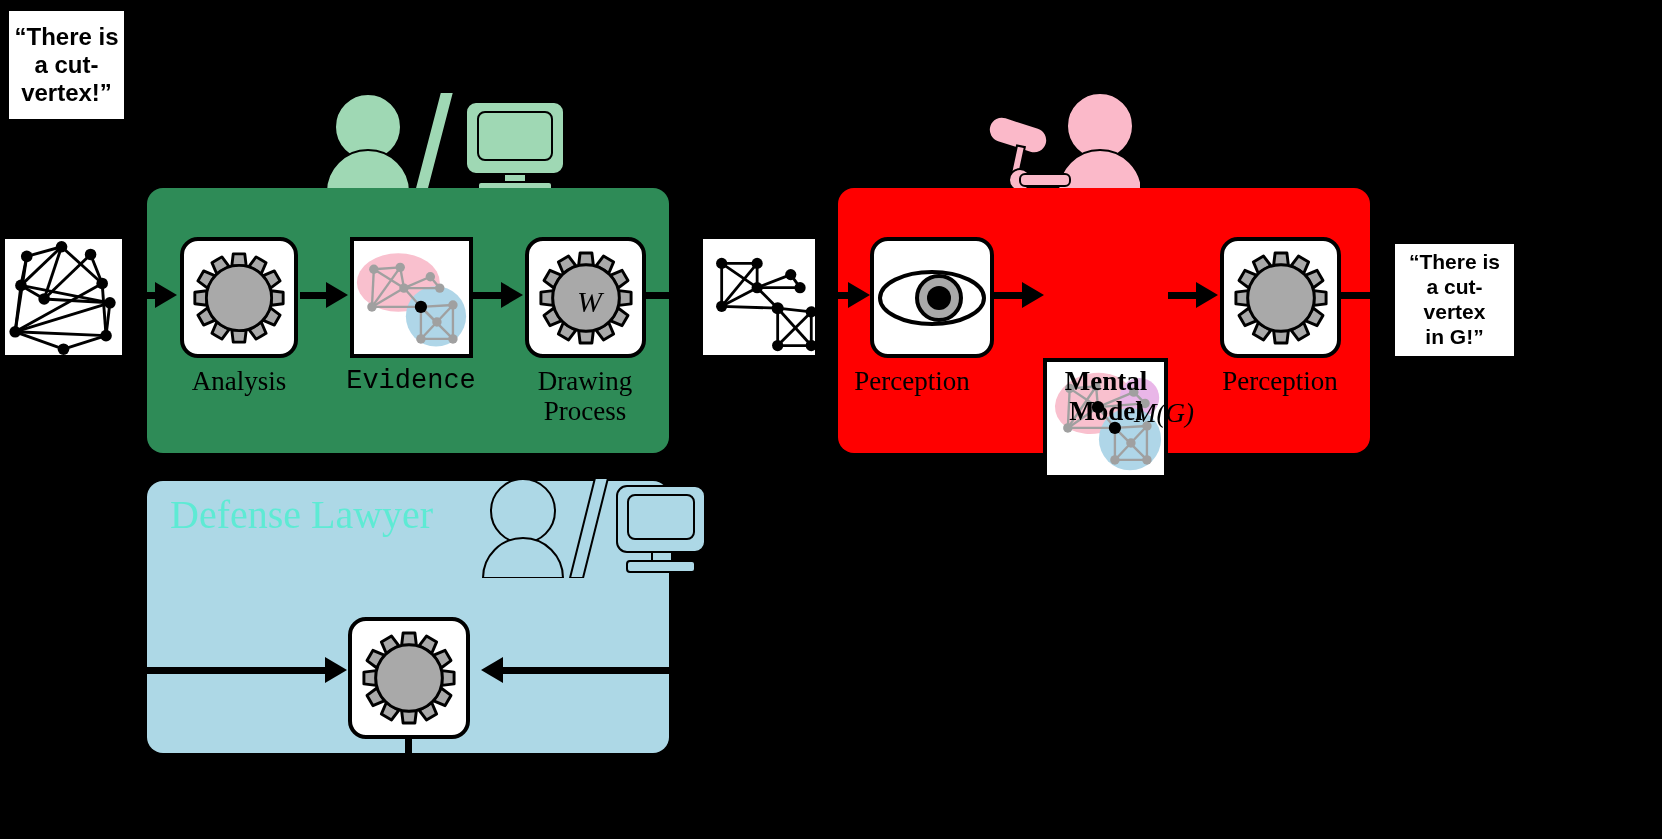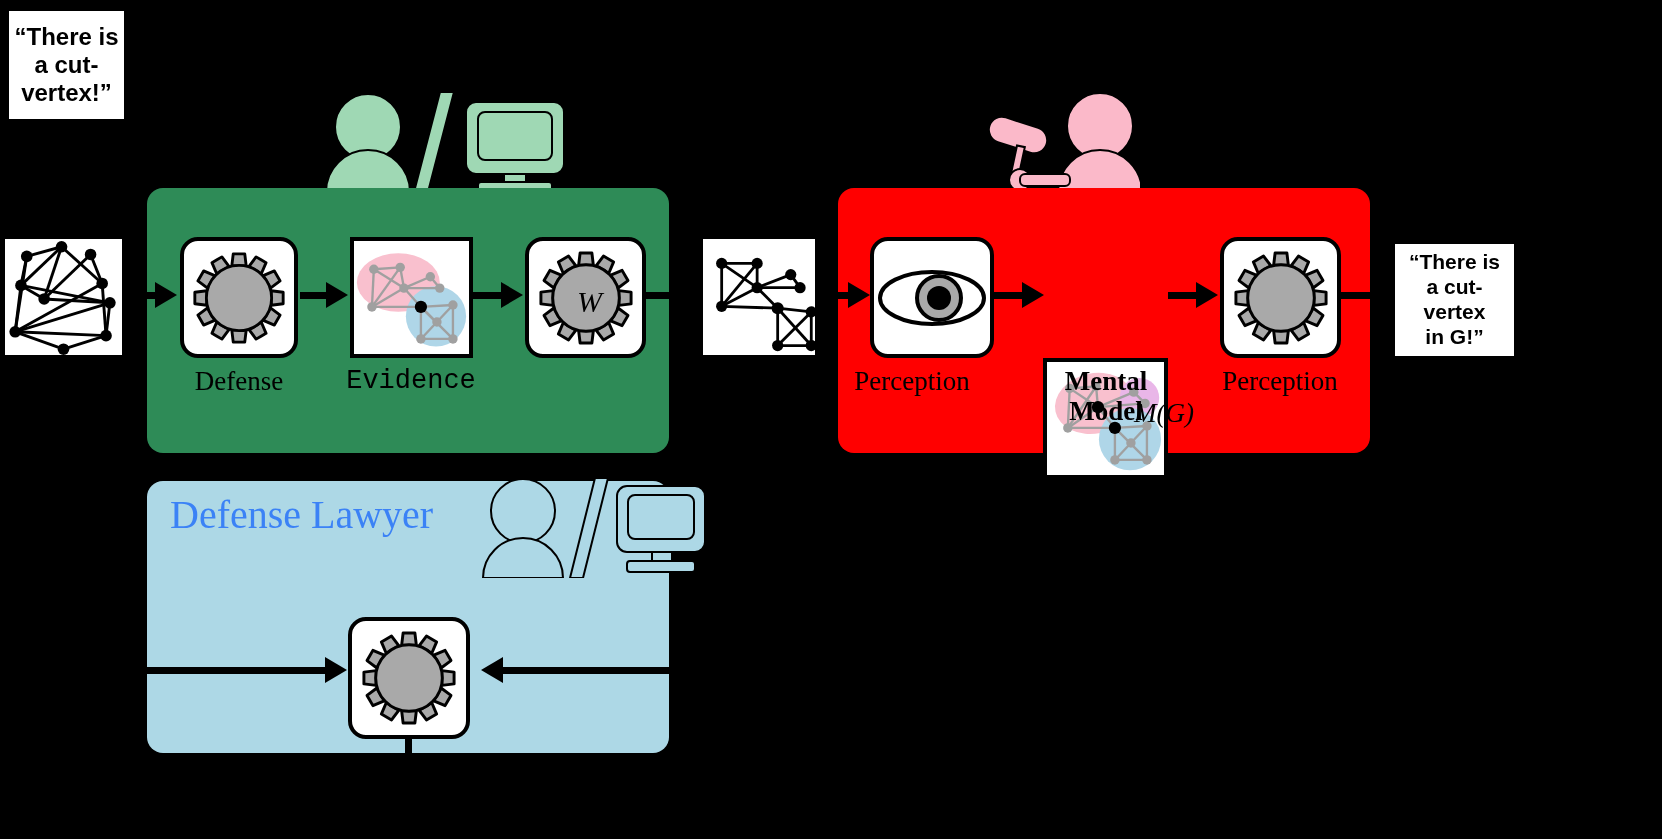--- a/index.html
+++ b/index.html
@@ -49,21 +49,21 @@
   .vline{position:absolute;background:#000;width:7px;}
   .arrow-r{position:absolute;width:0;height:0;
     border-top:13px solid transparent;border-bottom:13px solid transparent;
     border-left:22px solid #000;}
   .arrow-l{position:absolute;width:0;height:0;
     border-top:13px solid transparent;border-bottom:13px solid transparent;
     border-right:22px solid #000;}
 
   
   .panel-title{
-    position:absolute;color:#3b82f6;
+    position:absolute;color:#5eead4;
     font-family:"Liberation Serif","DejaVu Serif",serif;
     font-size:40px;line-height:1;
   }
   .panel-sub{
     position:absolute;color:#000;text-align:center;
     font-family:"Liberation Serif","DejaVu Serif",serif;
     font-size:27px;line-height:1.15;white-space:pre-line;
   }
   .mg{font-style:italic;}
   svg{display:block;}
@@ -148,21 +148,21 @@
         <path d="M50 4 L56 4 L57.5 16.5 L42.5 16.5 L44 4 Z" transform="rotate(180 50 50)"></path>
         <path d="M50 4 L56 4 L57.5 16.5 L42.5 16.5 L44 4 Z" transform="rotate(210 50 50)"></path>
         <path d="M50 4 L56 4 L57.5 16.5 L42.5 16.5 L44 4 Z" transform="rotate(240 50 50)"></path>
         <path d="M50 4 L56 4 L57.5 16.5 L42.5 16.5 L44 4 Z" transform="rotate(270 50 50)"></path>
         <path d="M50 4 L56 4 L57.5 16.5 L42.5 16.5 L44 4 Z" transform="rotate(300 50 50)"></path>
         <path d="M50 4 L56 4 L57.5 16.5 L42.5 16.5 L44 4 Z" transform="rotate(330 50 50)"></path>
       </g>
       <circle cx="50" cy="50" r="34" fill="#A9A9A9" stroke="#000" stroke-width="3"></circle>
     </svg>
   </div>
-  <div class="caption" style="left:164px;top:366px;width:150px;">Defense</div>
+  <div class="caption" style="left:164px;top:366px;width:150px;">Analysis</div>
 
   <div class="hline abs" style="left:300px;top:292px;width:34px;"></div>
   <div class="arrow-r abs" style="left:326px;top:282px;"></div>
 
   <div class="sq-box abs" style="left:350px;top:237px;width:123px;height:121px;">
     <svg width="115" height="113" viewBox="0 0 120 120">
       <ellipse cx="46" cy="44" rx="44" ry="31" fill="#F9C0CE"></ellipse>
       <circle cx="86" cy="80" r="32" fill="#AFD6E8"></circle>
       <g stroke="#A0A0A0" stroke-width="2.5">
         <line x1="20" y1="30" x2="48" y2="28"></line>
@@ -217,20 +217,22 @@
         <path d="M50 4 L56 4 L57.5 16.5 L42.5 16.5 L44 4 Z" transform="rotate(210 50 50)"></path>
         <path d="M50 4 L56 4 L57.5 16.5 L42.5 16.5 L44 4 Z" transform="rotate(240 50 50)"></path>
         <path d="M50 4 L56 4 L57.5 16.5 L42.5 16.5 L44 4 Z" transform="rotate(270 50 50)"></path>
         <path d="M50 4 L56 4 L57.5 16.5 L42.5 16.5 L44 4 Z" transform="rotate(300 50 50)"></path>
         <path d="M50 4 L56 4 L57.5 16.5 L42.5 16.5 L44 4 Z" transform="rotate(330 50 50)"></path>
       </g>
       <circle cx="50" cy="50" r="34" fill="#A9A9A9" stroke="#000" stroke-width="3"></circle>
     </svg>
     <span class="abs mg" style="left:0;top:0;width:121px;height:121px;display:flex;align-items:center;justify-content:center;font-size:30px;color:#000;">W</span>
   </div>
+  <div class="caption" style="left:510px;top:366px;width:150px;">Drawing
+Process</div>
 
   <div class="hline abs" style="left:646px;top:292px;width:56px;"></div>
 
   <div class="graph-box abs" style="left:700px;top:236px;width:118px;height:122px;">
     <svg width="112" height="116" viewBox="0 0 120 120">
       <g stroke="#000" stroke-width="3">
         <line x1="20" y1="24" x2="58" y2="24"></line>
           <line x1="20" y1="24" x2="20" y2="70"></line>
         <line x1="20" y1="24" x2="58" y2="50"></line>
           <line x1="58" y1="24" x2="58" y2="50"></line>

